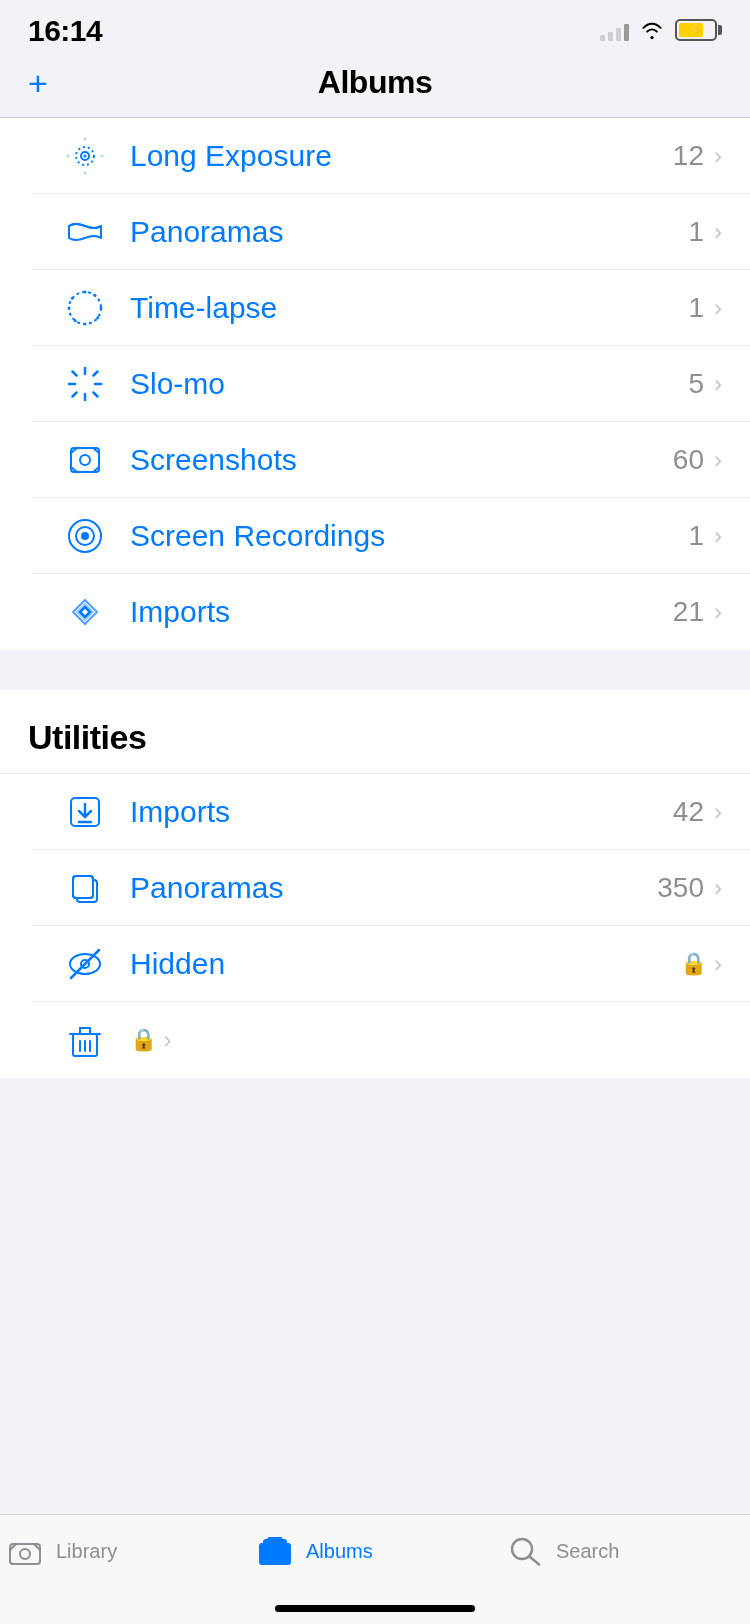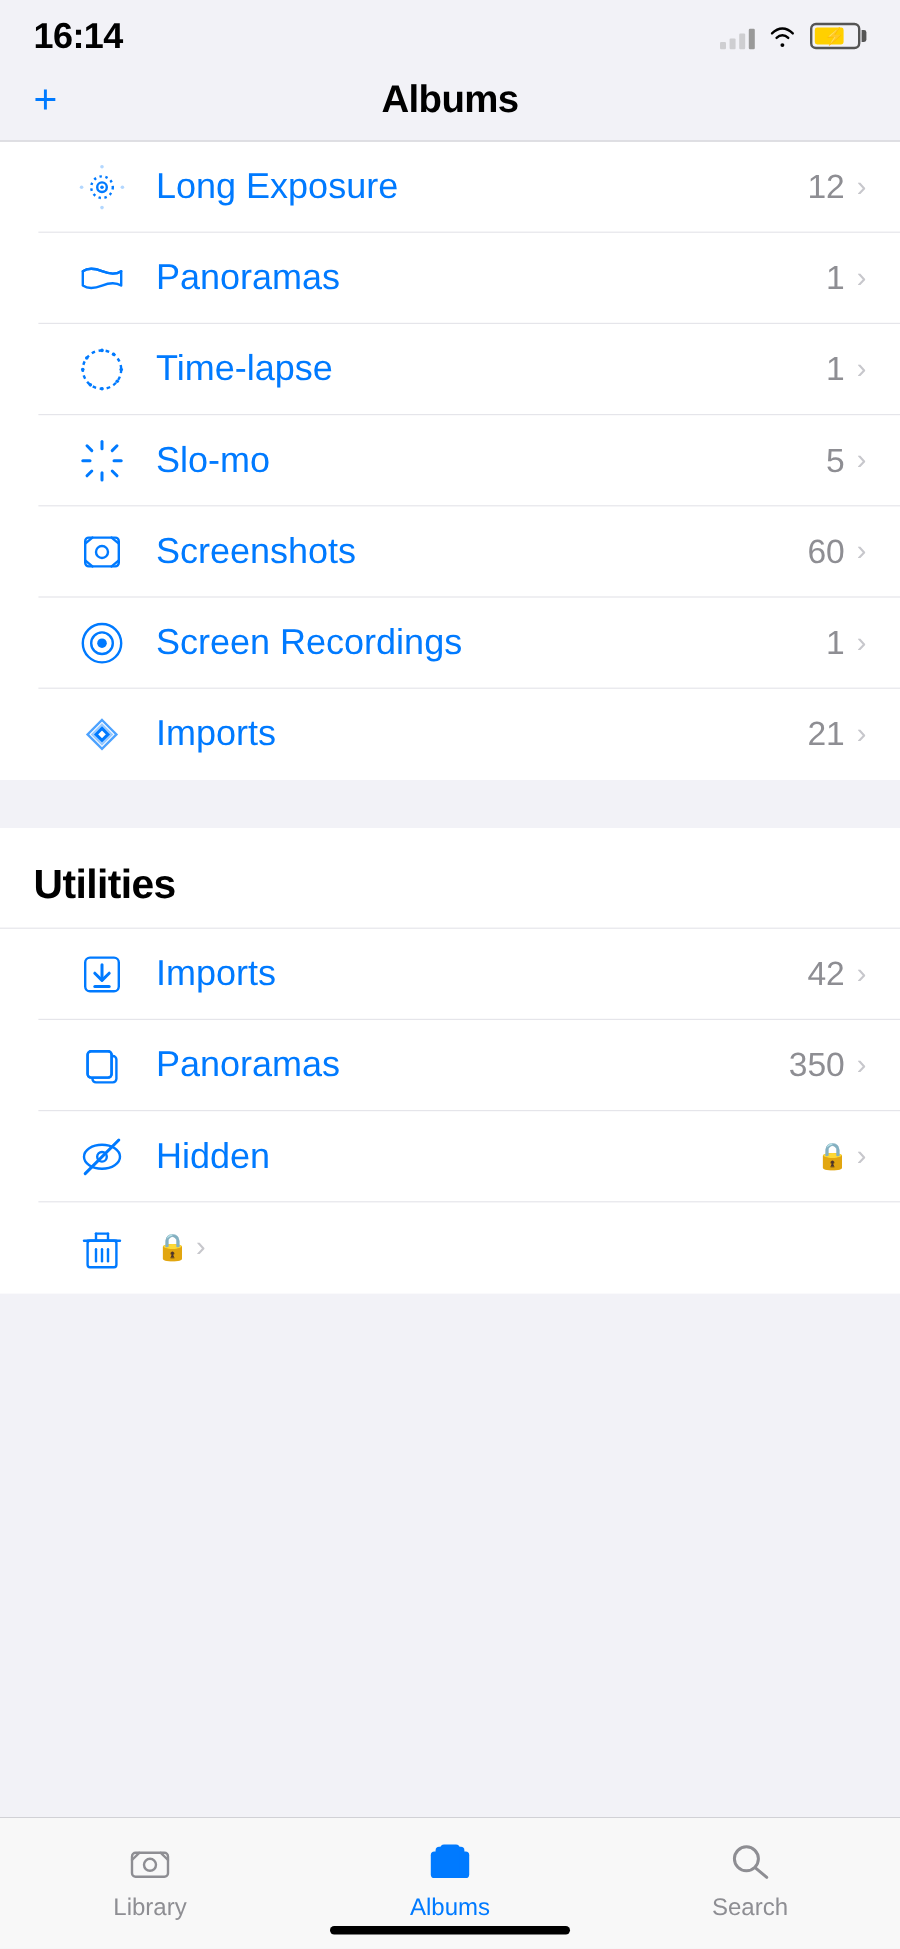--- a/index.html
+++ b/index.html
@@ -187,21 +187,21 @@
       border-top: 1px solid #d1d1d6;
       display: flex;
       justify-content: space-around;
       align-items: flex-start;
       padding-top: 14px;
       padding-bottom: 8px;
       height: 110px;
     }
     .tab-item {
       display: flex;
-      flex-direction: column;
+      flex-direction: row;
       align-items: center;
       gap: 6px;
       cursor: pointer;
       flex: 1;
     }
     .tab-icon {
       width: 50px;
       height: 44px;
       display: flex;
       align-items: center;

